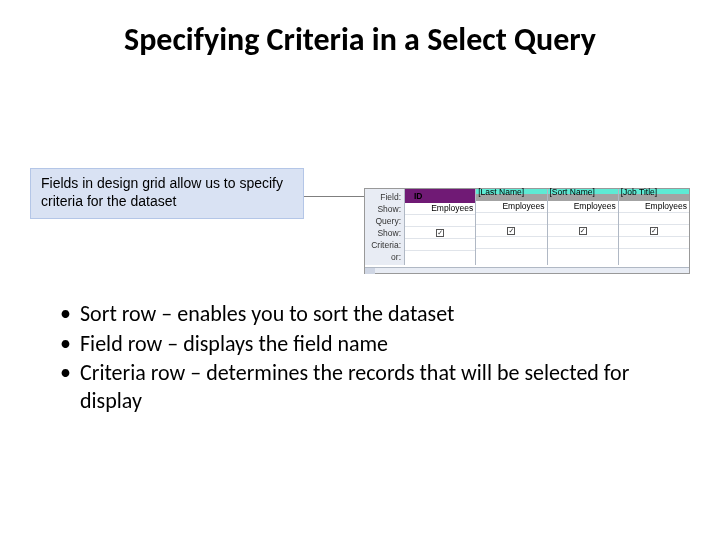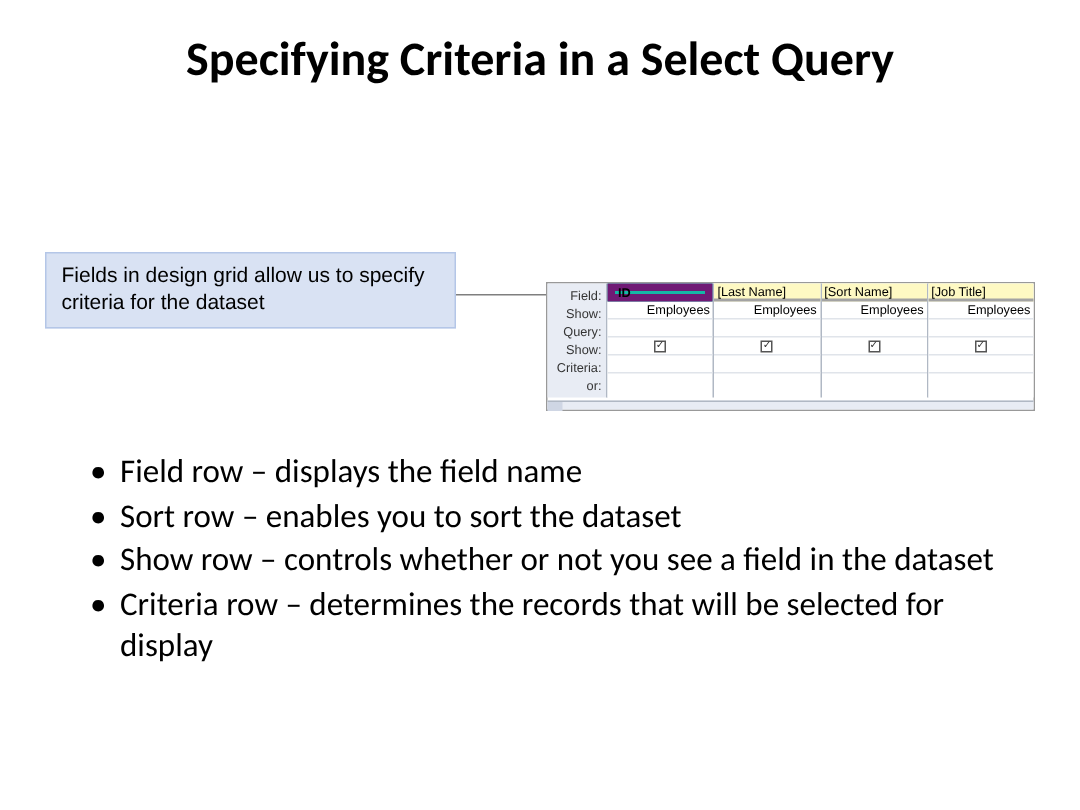--- a/index.html
+++ b/index.html
@@ -80,24 +80,24 @@
     display: flex;
   }
   .col {
     flex: 1;
     border-right: 1px solid #b0b8c4;
     background: #fff;
     min-width: 0;
   }
   .col:last-child { border-right: none; }
   .col .field { height: 12px; padding: 0 2px; display: flex; align-items: center; }
-  .col .field.first { background: #fef9c3; border-bottom: 2px solid #a3a3a3;}
+  .col .field.first { background: #5eead4; border-bottom: 7px solid #a3a3a3;}
   .col .field.sel {
     background: #14b8a6;
-    border: 5px solid #701a75;
+    border: 7px solid #701a75;
     font-weight: bold;
   }
   .col .table-row { height: 12px; padding: 0 2px; border-bottom: 1px solid #e0e4ea; text-align: right; }
   .col .sort-row { height: 12px; border-bottom: 1px solid #e0e4ea; }
   .col .show-row { height: 12px; display:flex; align-items:center; justify-content:center; border-bottom: 1px solid #e0e4ea;}
   .col .crit-row { height: 12px; border-bottom: 1px solid #e0e4ea;}
   .col .or-row { height: 12px; }
   .chk {
     width: 8px; height: 8px;
     border: 1px solid #555;
@@ -187,18 +187,17 @@
       </div>
     </div>
     <div class="grid-scroll">
       <div class="arrow"></div>
     </div>
   </div>
 </div>
 
 <div class="bullets">
   <ul>
+    <li>Sort row – enables you to sort the dataset</li>
     <li>Field row – displays the field name</li>
-    <li>Sort row – enables you to sort the dataset</li>
-    <li>Show row – controls whether or not you see a field in the dataset</li>
     <li>Criteria row – determines the records that will be selected for display</li>
   </ul>
 </div>
 
 </body></html>

